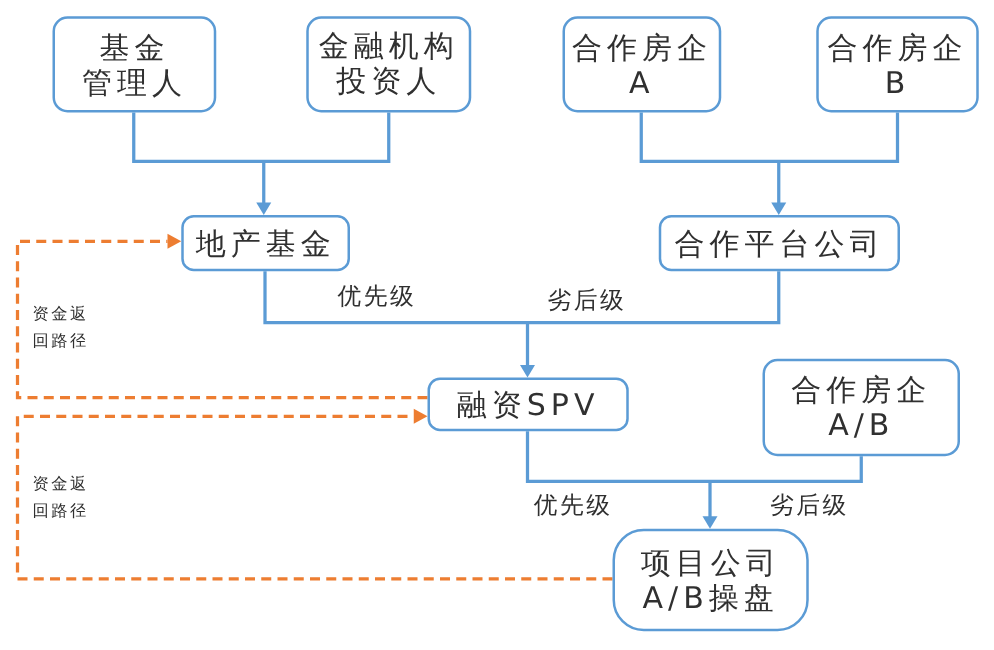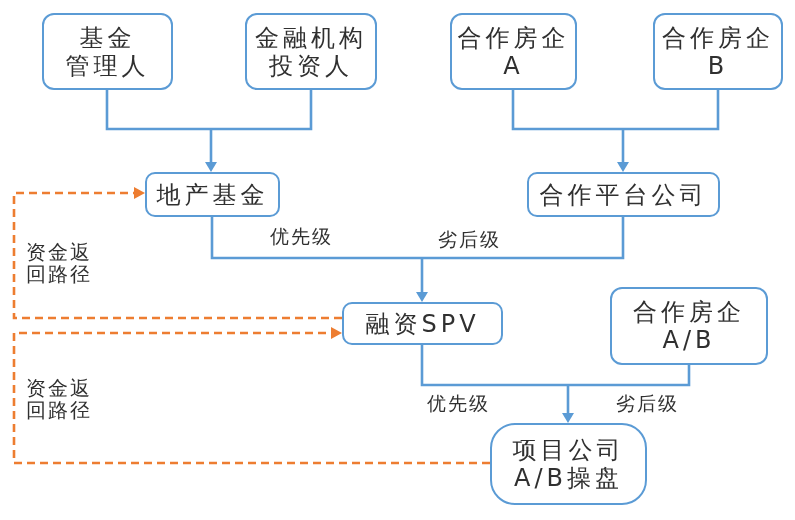--- a/index.html
+++ b/index.html
@@ -24,21 +24,21 @@
     border:2.6px solid var(--box-border);border-radius:12px;
     display:flex;align-items:center;justify-content:center;
     text-align:center;white-space:pre-line;
     font-size:24px;letter-spacing:4px;line-height:28px;color:var(--text);
   }
   .edge-label{
     position:absolute;font-size:19px;letter-spacing:2px;color:var(--text);
     text-align:left;white-space:nowrap;
   }
   .return-label{
-    position:absolute;font-size:20px;letter-spacing:2px;line-height:22px;
+    position:absolute;font-size:13px;letter-spacing:2px;line-height:22px;
     color:var(--text);white-space:pre-line;text-align:left;
   }
 </style>
 </head>
 <body>
 
 <div id="stage">
 
   <svg class="connectors" viewBox="0 0 795 520" xmlns="http://www.w3.org/2000/svg">
 

